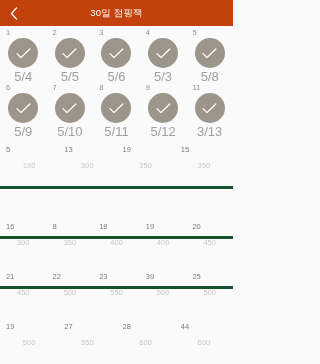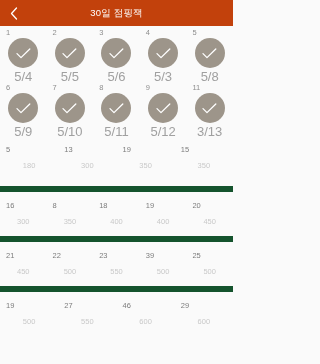--- a/index.html
+++ b/index.html
@@ -49,21 +49,21 @@
     padding: 0;
     background: #fafafa;
   }
   .row {
     display: flex;
     width: 233px;
     box-sizing: border-box;
   }
   .row.done { height: 55px; }
   .row.pending { height: 50px; }
-  .row.pending.sep { border-top: 6px solid #14532d; }
+  .row.pending.sep { border-top: 3px solid #14532d; align-items: center; }
 
   .cell {
     flex: 1 1 0;
     position: relative;
     box-sizing: border-box;
   }
 
   
   .day-num {
     position: absolute;
@@ -313,21 +313,21 @@
     <div class="row pending sep">
       <div class="cell">
         <div class="day-num">19</div>
         <div class="reps">500</div>
       </div>
       <div class="cell">
         <div class="day-num">27</div>
         <div class="reps">550</div>
       </div>
       <div class="cell">
-        <div class="day-num">46</div>
+        <div class="day-num">28</div>
         <div class="reps">600</div>
       </div>
       <div class="cell">
-        <div class="day-num">29</div>
+        <div class="day-num">44</div>
         <div class="reps">600</div>
       </div>
     </div>
   </div>
 
 </body></html>

